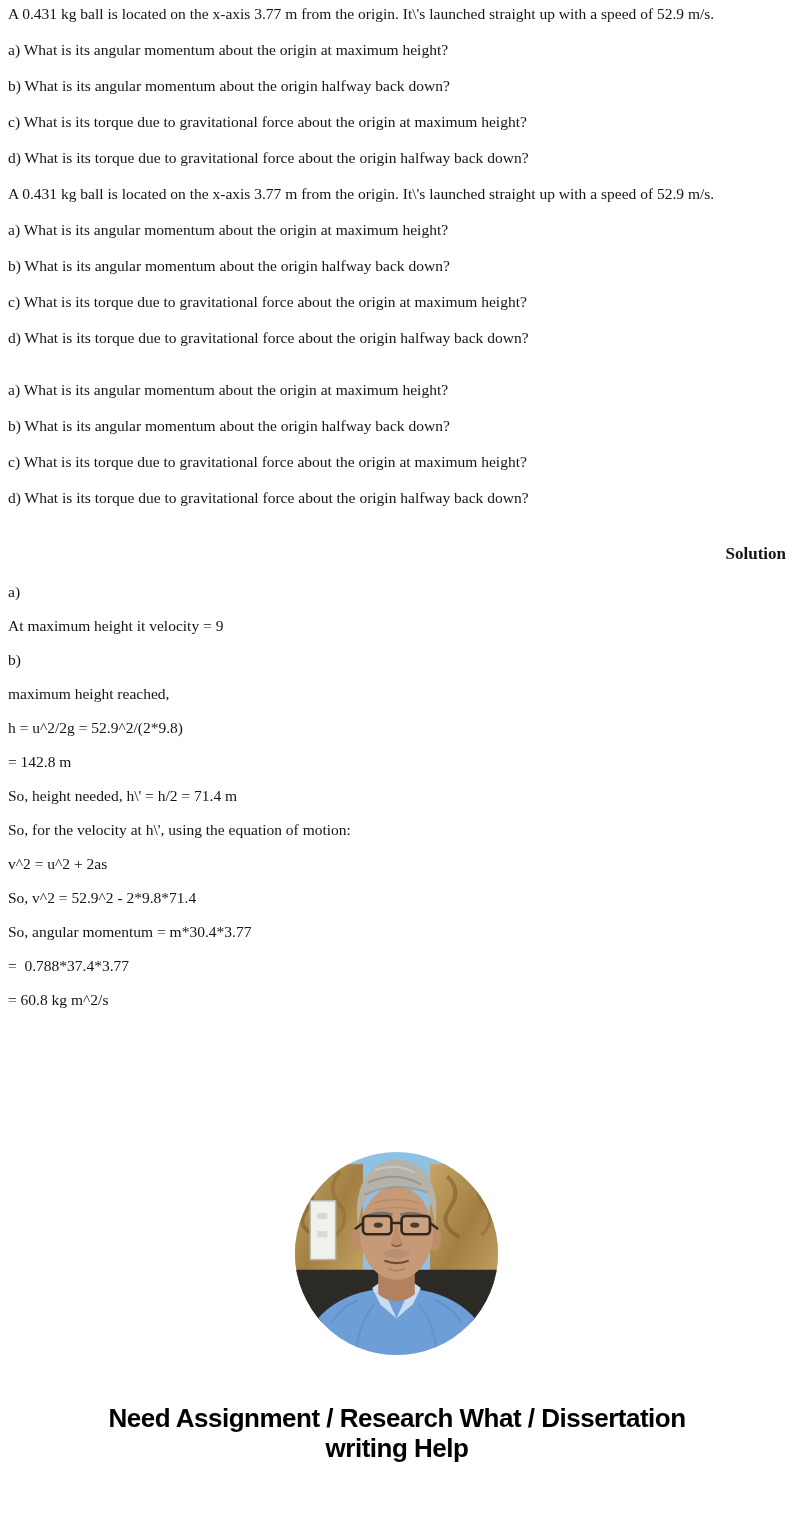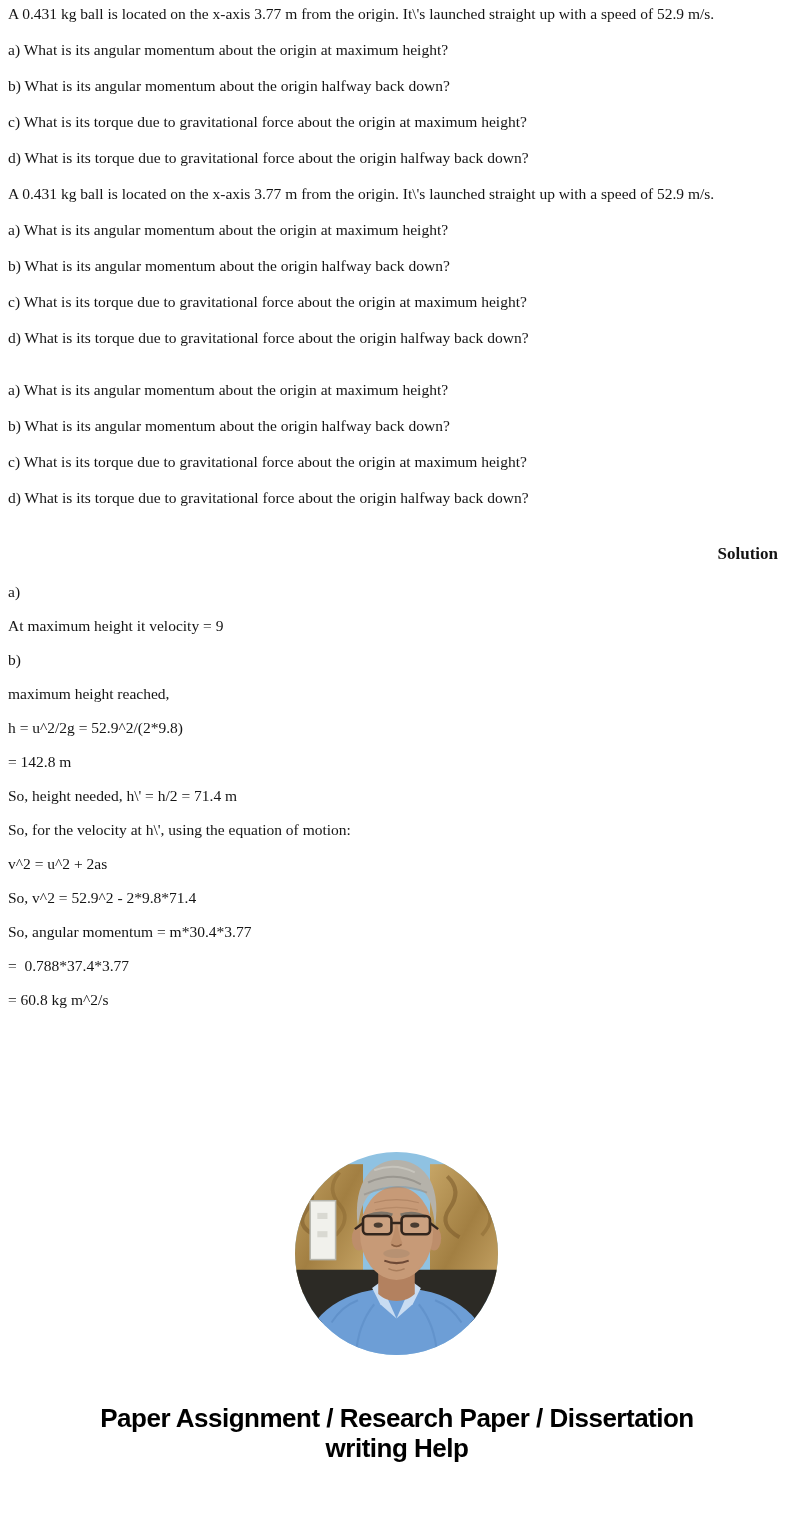--- a/index.html
+++ b/index.html
@@ -12,21 +12,21 @@
     overflow: hidden;
     font-family: "Liberation Serif", serif;
     color: #141414;
   }
   
   .doc {
     position: absolute;
     top: 0; left: 0; right: 0;
     height: 1127px;
     overflow: hidden;
-    padding: 6px 16px 0 8px;
+    padding: 6px 8px 0 8px;
   }
   .doc p {
     font-size: 15.5px;
     line-height: 16px;
     margin: 0 0 20px 0;
     white-space: pre-wrap;
   }
   .block-2 { margin-top: 18px; }
   .block-3 { margin-top: 36px; }
   .solution-heading {
@@ -165,17 +165,17 @@
         <path d="M99,72 q-2,12 -5,18 q6,5 12,0 q-3,-6 -5,-18" fill="#b98a66" opacity="0.75"></path>
         <path d="M95,91 q5,4 10,0" stroke="#8a5f41" stroke-width="1.6" fill="none"></path>
         <ellipse cx="100" cy="100" rx="13" ry="4.5" fill="#a98a6f" opacity="0.55"></ellipse>
         <path d="M88,107 q12,5 24,0" stroke="#6d4936" stroke-width="2" fill="none"></path>
         <path d="M92,115 q8,4 16,0" stroke="#9a6f50" stroke-width="1.4" fill="none" opacity="0.7"></path>
       </g>
     </svg>
   </div>
 
   <div class="footer">
-    <span>Paper Assignment / Research Paper / Dissertation</span>
+    <span>Need Assignment / Research What / Dissertation</span>
     <span>writing Help</span>
   </div>
 
 </div>
 
 </body></html>

